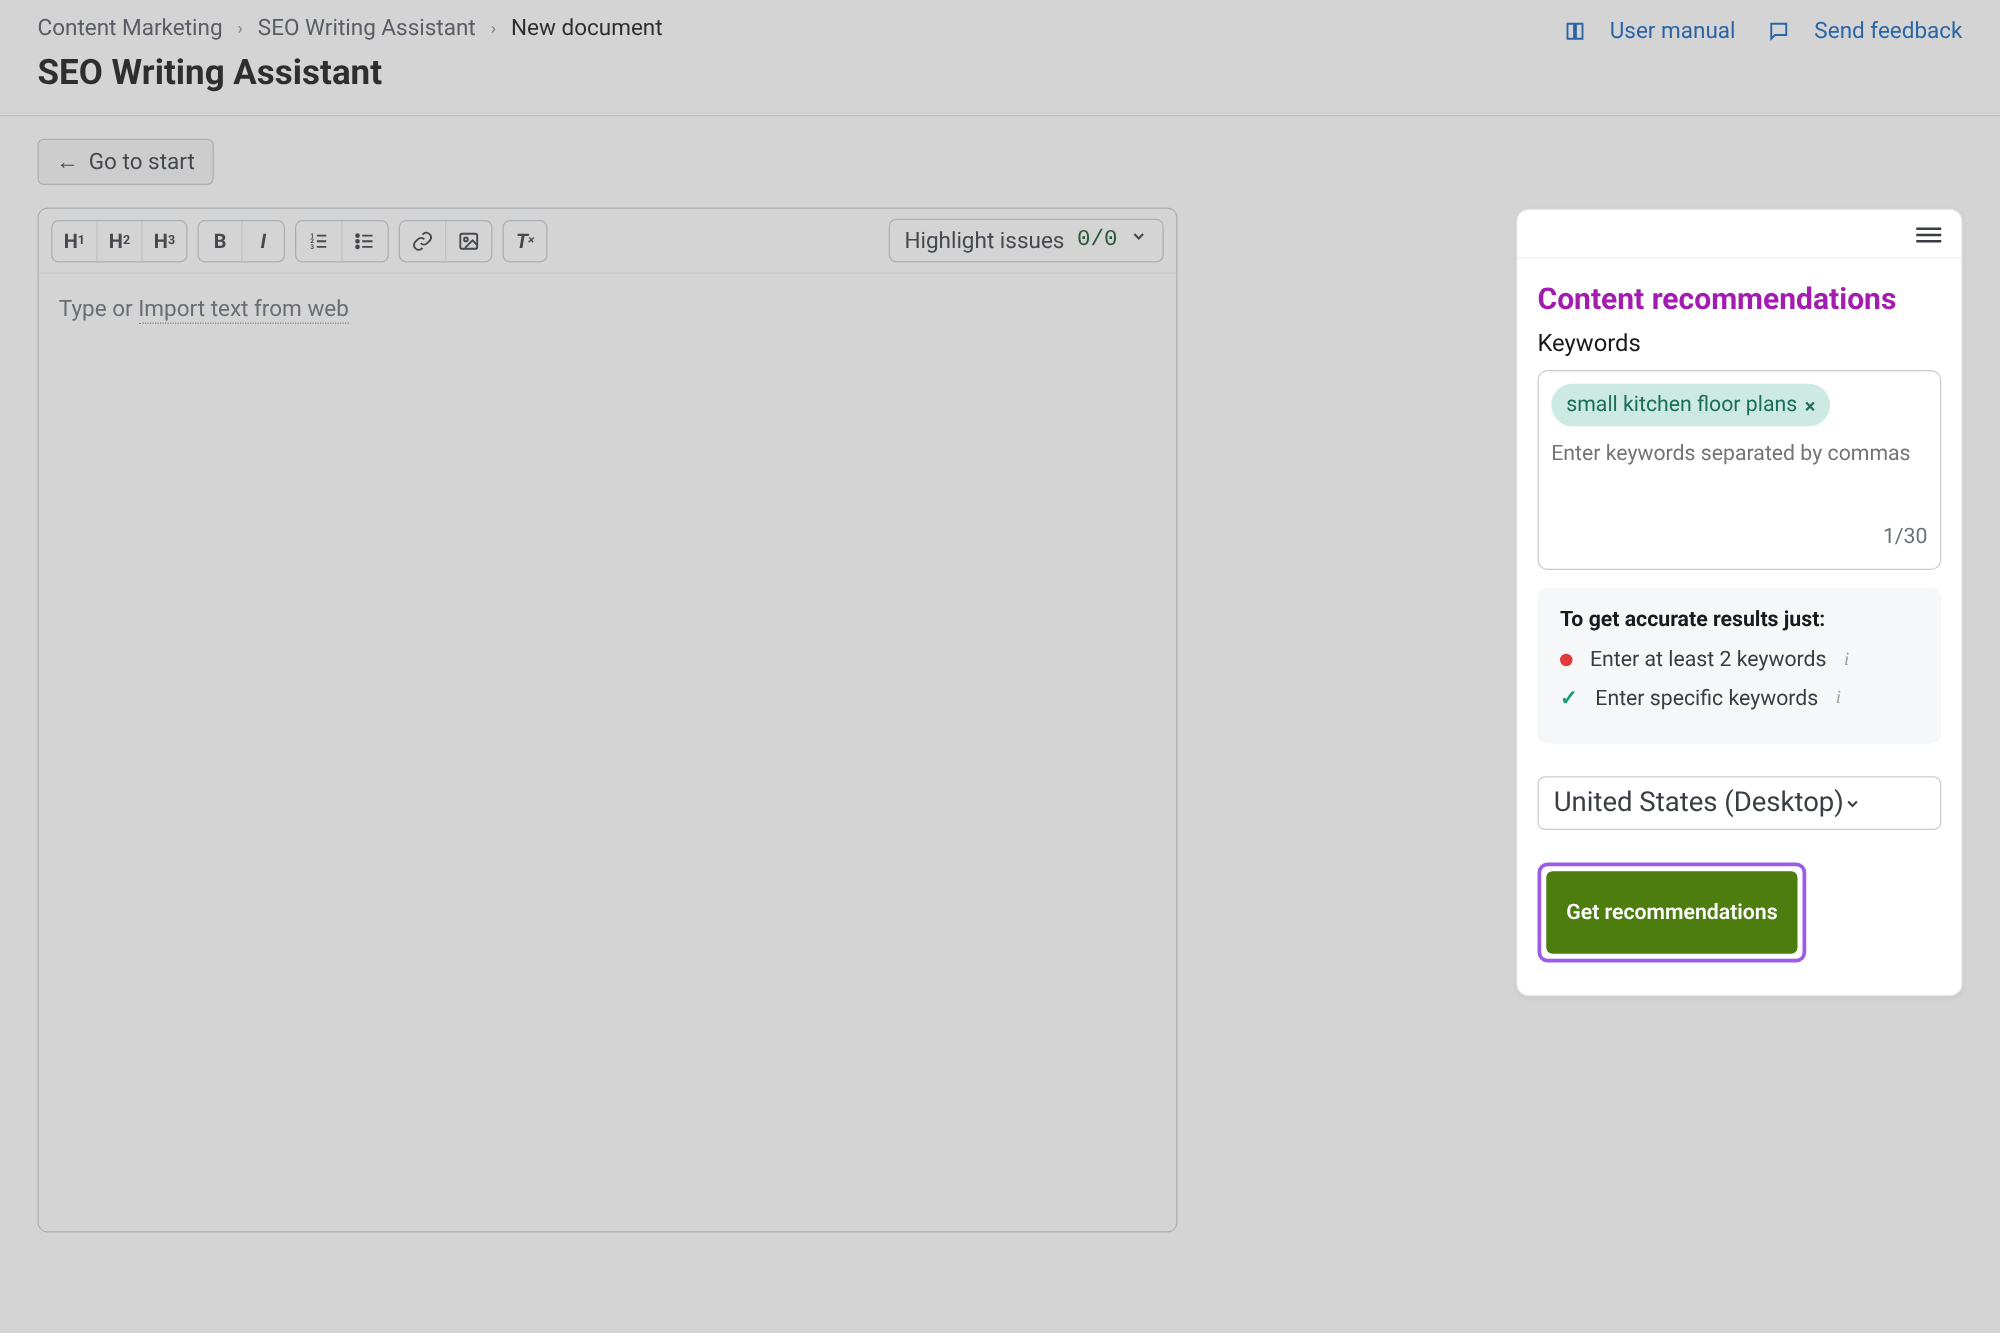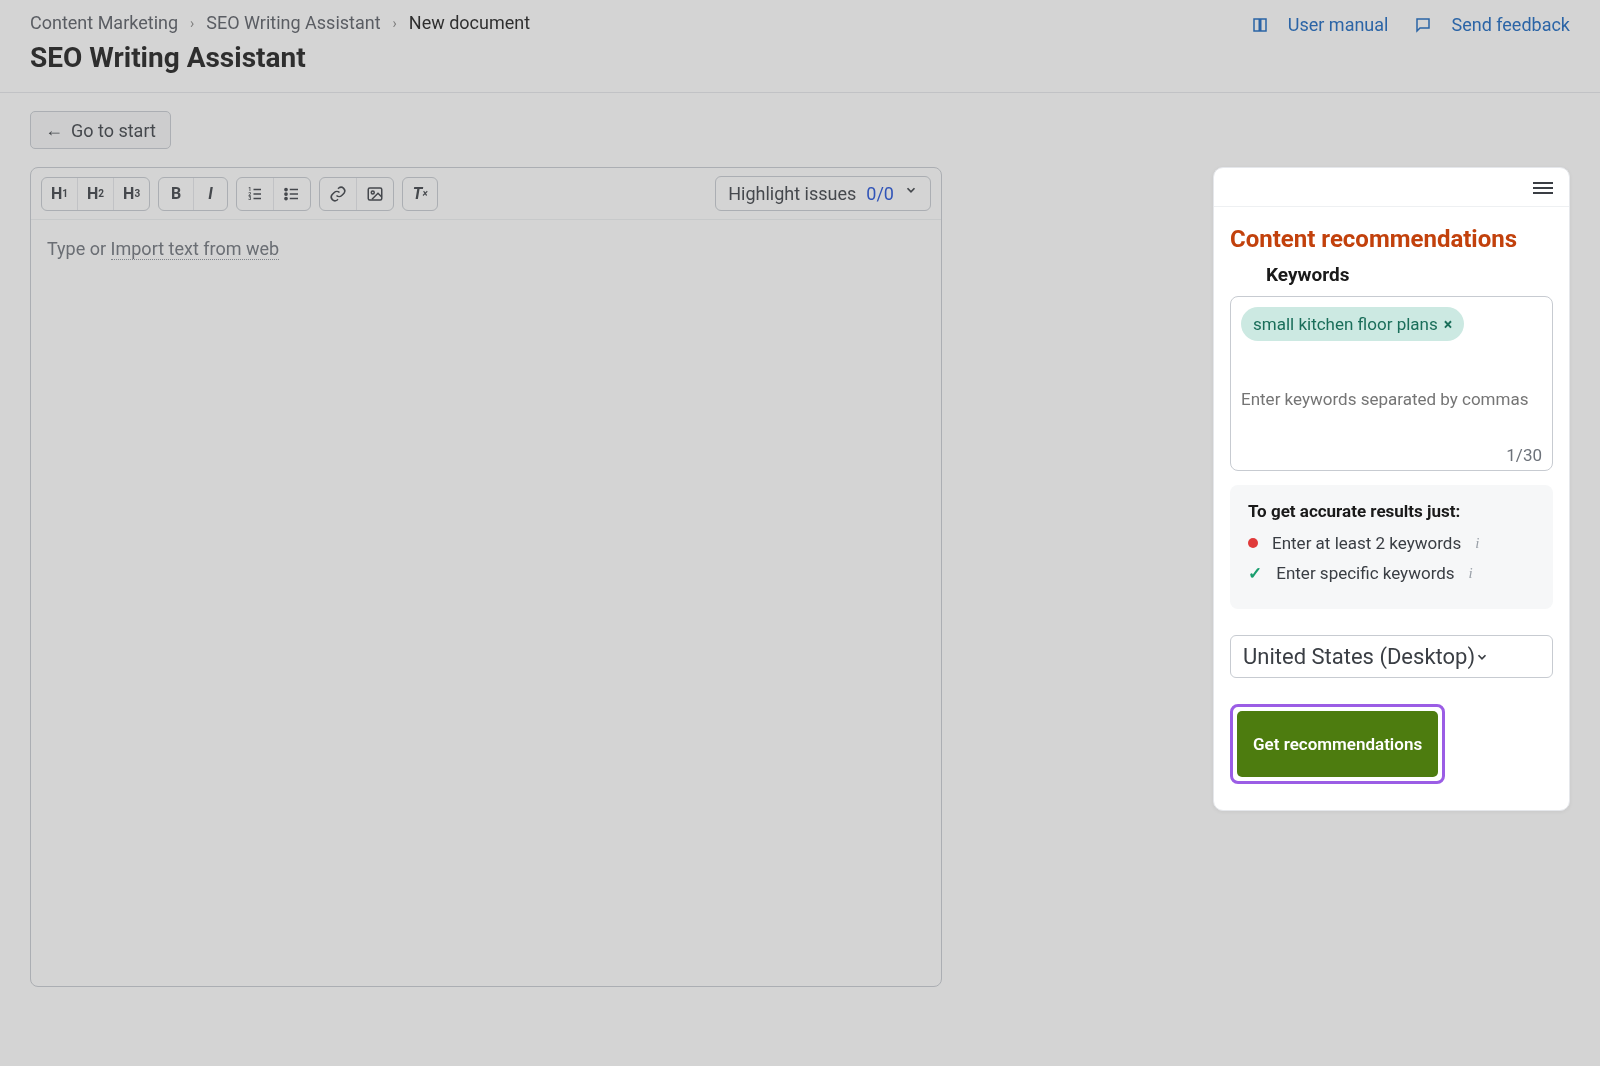--- a/index.html
+++ b/index.html
@@ -20,33 +20,33 @@
 .go-start { display: inline-flex; align-items: center; gap: 8px; border: 1px solid #c7cbd1; background: #f5f6f7; padding: 7px 14px; border-radius: 5px; font-size: 18px; color: #3a3e44; cursor: pointer; margin-bottom: 18px; }
 
 .editor { width: 912px; border: 1px solid #c7cbd1; border-radius: 8px; background: #fff; min-height: 820px; }
 .toolbar { display: flex; align-items: center; gap: 8px; padding: 8px 10px; border-bottom: 1px solid #eef0f2; }
 .tb-group { display: flex; border: 1px solid #c7cbd1; border-radius: 6px; overflow: hidden; }
 .tb-btn { padding: 6px 9px; display: flex; align-items: center; justify-content: center; cursor: pointer; font-weight: 700; font-size: 16px; color: #3a3e44; min-width: 34px; height: 32px; }
 .tb-btn + .tb-btn { border-left: 1px solid #e5e7eb; }
 .tb-sub { font-size: 10px; font-weight: 700; vertical-align: sub; }
 .spacer { flex: 1; }
 .highlight-issues { display: flex; align-items: flex-start; gap: 10px; border: 1px solid #c7cbd1; border-radius: 6px; padding: 6px 12px; font-size: 18px; color: #3a3e44; cursor: pointer; }
-.hi-count { color: #1d4ed8; }
+.hi-count { color: #14532d; font-family: Liberation Mono, monospace; }
 .editor-body { padding: 18px 16px; font-size: 18px; color: #6d727a; }
 .import-link { color: #6d727a; border-bottom: 1px dotted #8a8f97; cursor: pointer; }
 
 .panel { position: absolute; top: 167px; right: 30px; width: 357px; background: #fff; border: 1px solid #e5e7eb; border-radius: 10px; z-index: 10; padding: 14px 0 26px 0; box-shadow: 0 1px 4px rgba(0,0,0,0.06); }
 .panel-header { display: flex; justify-content: flex-end; padding: 0 16px 12px 16px; border-bottom: 1px solid #eef0f2; }
 .hamburger { width: 20px; cursor: pointer; display:flex; flex-direction:column; gap:3px; }
 .hamburger span { height: 2px; background: #3a3e44; display: block; }
 .panel-body { padding: 18px 16px 0 16px; }
-.panel-title { font-size: 24px; font-weight: 700; color: #c2410c; margin-bottom: 10px; }
+.panel-title { font-size: 24px; font-weight: 700; color: #a21caf; margin-bottom: 10px; }
 .panel-desc { font-size: 17px; color: #3a3e44; line-height: 1.5; margin-bottom: 20px; }
-.section-label { font-size: 19px; font-weight: 700; color: #1a1a1a; margin-bottom: 10px; margin-left: 36px; }
-.kw-box { border: 1px solid #c7cbd1; border-radius: 8px; padding: 10px 10px 5px 10px; min-height: 160px; display: flex; flex-direction: column; gap: 36px; }
+.section-label { font-size: 19px; font-weight: 400; color: #1a1a1a; margin-bottom: 10px; }
+.kw-box { border: 1px solid #c7cbd1; border-radius: 8px; padding: 10px 10px 16px 10px; min-height: 160px; display: flex; flex-direction: column; }
 .tag { display: inline-flex; align-items: center; gap: 6px; background: #cce9e2; color: #1a6e5a; padding: 7px 12px; border-radius: 18px; font-size: 17px; width: fit-content; }
 .tag-x { cursor: pointer; font-size: 16px; color: #1a6e5a; font-weight: 700; }
 .kw-input { border: none; outline: none; font-size: 17px; color: #8a8f97; margin-top: 12px; width: 100%; }
 .kw-count { align-self: flex-end; font-size: 17px; color: #6d727a; margin-top: auto; }
 .tips-box { background: #f6f7f8; border-radius: 8px; padding: 16px 18px; margin-top: 14px; }
 .tips-title { font-size: 17px; font-weight: 700; color: #1a1a1a; margin-bottom: 12px; }
 .tip { display: flex; align-items: center; gap: 14px; font-size: 17px; color: #3a3e44; margin-bottom: 10px; }
 .dot-red { width: 10px; height: 10px; border-radius: 50%; background: #e03a3a; flex-shrink: 0; }
 .check { color: #1a9e6e; font-weight: 700; flex-shrink: 0; }
 .info-icon { color: #9aa0a8; font-style: italic; font-family: Georgia, serif; font-size: 15px; cursor: pointer; }

